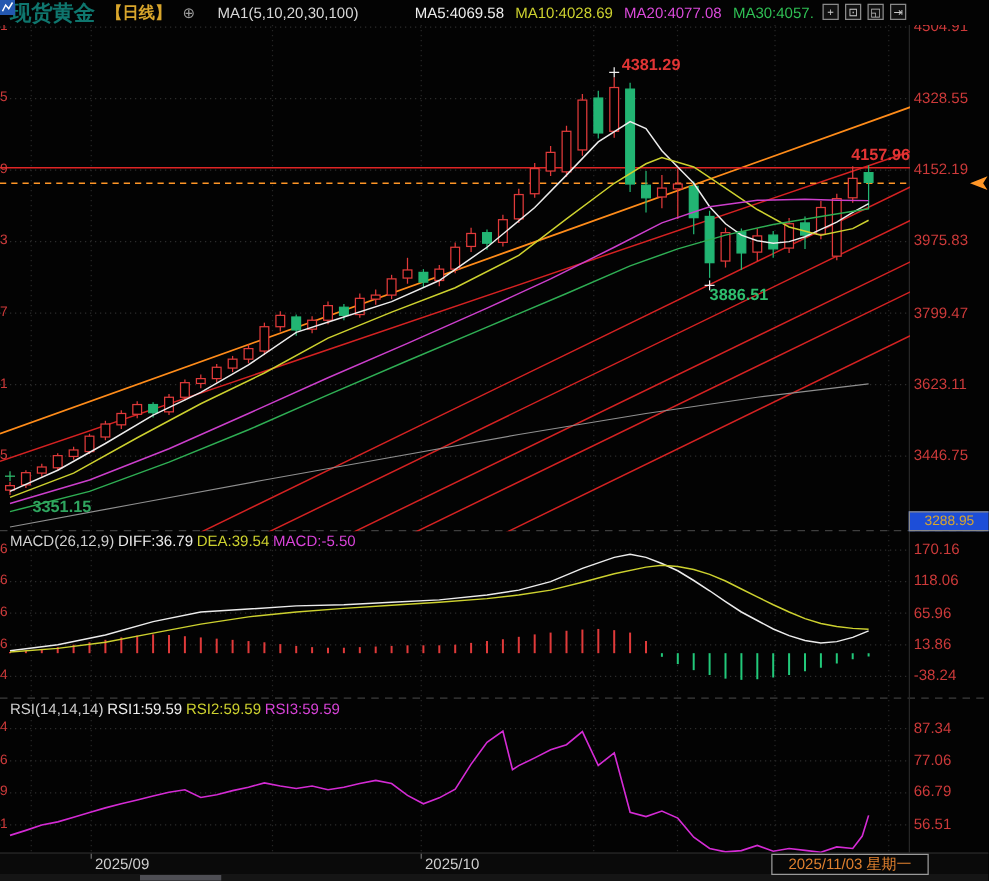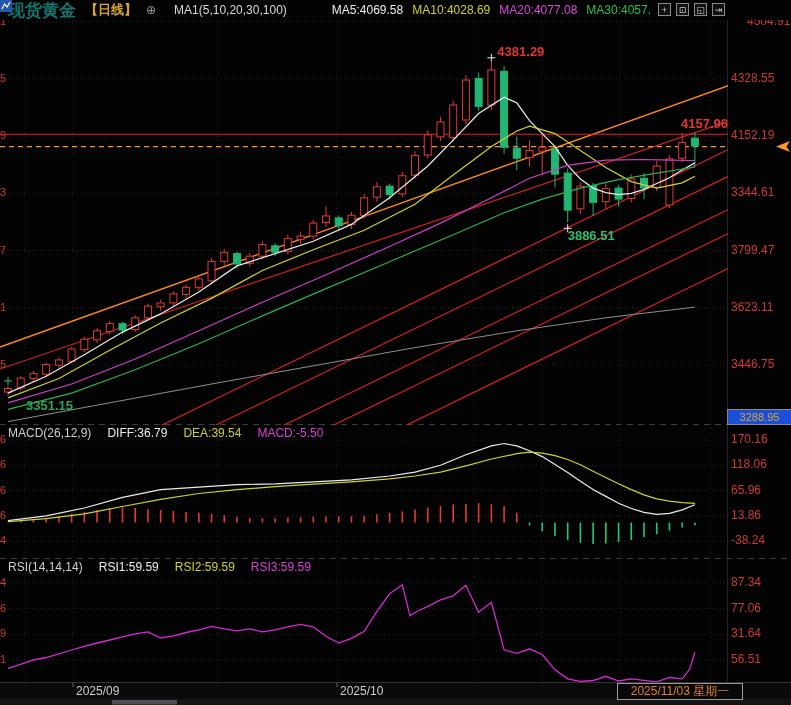--- a/index.html
+++ b/index.html
@@ -11,21 +11,21 @@
   .t-period{color:#d9a62c;font-weight:bold;font-size:13px;}
   .icon-circle{color:#9a9a9a;font-size:12px;}
   .ma1{color:#d8d8d8;}
   .ma5{color:#ededed;padding-left:36px;}
   .ma10{color:#cdd12f;}
   .ma20{color:#da4ada;}
   .ma30{color:#2fbf54;}
   .hdr-icons{position:absolute;right:66px;top:3px;display:flex;gap:5px;}
   .hicon{width:13px;height:13px;border:1px solid #8a8a8a;color:#c8c8c8;font-size:9px;line-height:13px;
          text-align:center;background:#111;box-sizing:border-box;}
-  .legend-row{position:absolute;left:8px;display:flex;gap:16px;font-size:12px;z-index:4;}
+  .legend-row{position:absolute;left:8px;display:flex;gap:3px;font-size:12px;z-index:4;}
   .axis-label{position:absolute;font-size:12px;color:#cd3a3a;z-index:3;white-space:nowrap;}
   .left-digit{position:absolute;left:0;width:9px;overflow:hidden;font-size:11px;color:#cd3a3a;z-index:3;}
   #low-box{position:absolute;left:727px;top:409px;width:63px;height:14px;border:1px solid #8a8a8a;
            background:#1d4ed8;color:#d9a62c;font-size:11px;display:flex;align-items:center;justify-content:center;z-index:4;}
   #date-box{position:absolute;left:617px;top:683px;width:124px;height:15px;border:1px solid #9a9a9a;
             background:#080808;color:#e0812f;font-size:12px;display:flex;align-items:center;justify-content:center;z-index:6;white-space:nowrap;overflow:hidden;}
   .xlabel{position:absolute;top:684px;font-size:12px;color:#cfcfcf;z-index:6;}
   #watermark{position:absolute;left:646px;top:641px;font-size:37px;font-weight:bold;color:#fafafa;
              letter-spacing:1px;z-index:7;text-shadow:2px 2px 2px #000,-1px -1px 2px #000;}
   svg{position:absolute;top:0;left:0;}
@@ -320,27 +320,27 @@
     <span style="color:#cdd12f;">RSI2:59.59</span>
     <span style="color:#d743d7;">RSI3:59.59</span>
   </div>
 
   <div id="low-box">3288.95</div>
 
   <div class="xlabel" style="left:76px;">2025/09</div>
   <div class="xlabel" style="left:340px;">2025/10</div>
   <div id="date-box">2025/11/03 星期一</div>
 
-<div class="axis-label" style="left: 731px; top: 13.7158px; margin-left: 16px;">4504.91</div>
+<div class="axis-label" style="left: 731px; top: 13.7158px;">4504.91</div>
     <div class="left-digit" style="left: 0px; top: 14.7158px;">1</div>
     <div class="axis-label" style="left: 731px; top: 70.9167px;">4328.55</div>
     <div class="left-digit" style="left: 0px; top: 71.9167px;">5</div>
     <div class="axis-label" style="left: 731px; top: 128.118px;">4152.19</div>
     <div class="left-digit" style="left: 0px; top: 129.118px;">9</div>
-    <div class="axis-label" style="left: 731px; top: 185.318px;">3344.61</div>
+    <div class="axis-label" style="left: 731px; top: 185.318px;">3975.83</div>
     <div class="left-digit" style="left: 0px; top: 186.318px;">3</div>
     <div class="axis-label" style="left: 731px; top: 242.519px;">3799.47</div>
     <div class="left-digit" style="left: 0px; top: 243.519px;">7</div>
     <div class="axis-label" style="left: 731px; top: 299.72px;">3623.11</div>
     <div class="left-digit" style="left: 0px; top: 300.72px;">1</div>
     <div class="axis-label" style="left: 731px; top: 356.921px;">3446.75</div>
     <div class="left-digit" style="left: 0px; top: 357.921px;">5</div>
     <div class="axis-label" style="left: 731px; top: 432.044px;">170.16</div>
     <div class="left-digit" style="left: 0px; top: 433.044px;">6</div>
     <div class="axis-label" style="left: 731px; top: 457.304px;">118.06</div>
@@ -348,17 +348,17 @@
     <div class="axis-label" style="left: 731px; top: 482.565px;">65.96</div>
     <div class="left-digit" style="left: 0px; top: 483.565px;">6</div>
     <div class="axis-label" style="left: 731px; top: 507.825px;">13.86</div>
     <div class="left-digit" style="left: 0px; top: 508.825px;">6</div>
     <div class="axis-label" style="left: 731px; top: 533.086px;">-38.24</div>
     <div class="left-digit" style="left: 0px; top: 534.086px;">4</div>
     <div class="axis-label" style="left: 731px; top: 574.9px;">87.34</div>
     <div class="left-digit" style="left: 0px; top: 575.9px;">4</div>
     <div class="axis-label" style="left: 731px; top: 600.6px;">77.06</div>
     <div class="left-digit" style="left: 0px; top: 601.6px;">6</div>
-    <div class="axis-label" style="left: 731px; top: 626.275px;">31.64</div>
+    <div class="axis-label" style="left: 731px; top: 626.275px;">66.79</div>
     <div class="left-digit" style="left: 0px; top: 627.275px;">9</div>
     <div class="axis-label" style="left: 731px; top: 651.975px;">56.51</div>
     <div class="left-digit" style="left: 0px; top: 652.975px;">1</div>
   </div>
 
 </body></html>

